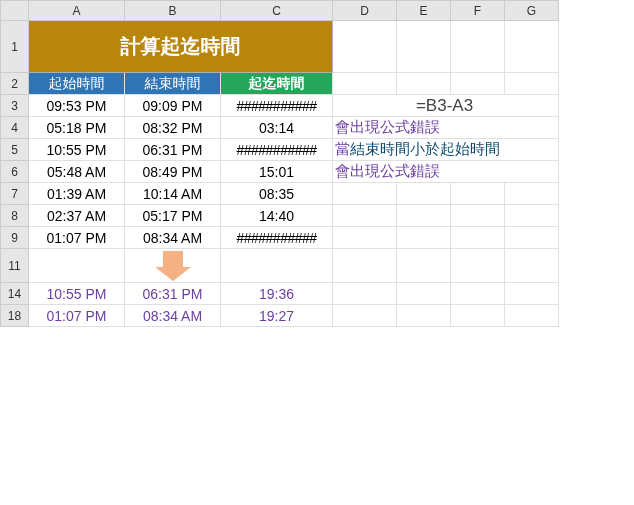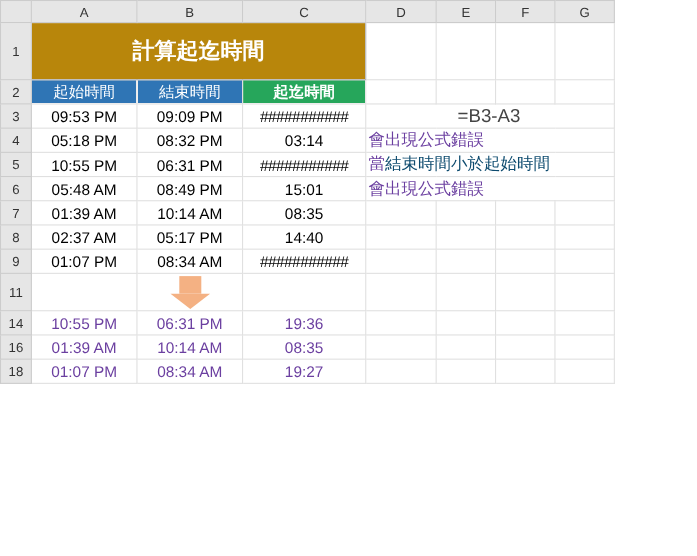--- a/index.html
+++ b/index.html
@@ -198,30 +198,20 @@
     <td class="row-header">14</td>
     <td class="cell purple">10:55 PM</td>
     <td class="cell purple">06:31 PM</td>
     <td class="cell purple">19:36</td>
     <td class="cell"></td>
         <td class="cell"></td>
         <td class="cell"></td>
         <td class="cell"></td>
   </tr>
   <tr>
-    <td class="row-header">16</td>
-    <td class="cell purple">01:39 AM</td>
-    <td class="cell purple">10:14 AM</td>
-    <td class="cell purple">08:35</td>
-    <td class="cell"></td>
-        <td class="cell"></td>
-        <td class="cell"></td>
-        <td class="cell"></td>
-  </tr>
-  <tr>
     <td class="row-header">18</td>
     <td class="cell purple">01:07 PM</td>
     <td class="cell purple">08:34 AM</td>
     <td class="cell purple">19:27</td>
     <td class="cell"></td>
         <td class="cell"></td>
         <td class="cell"></td>
         <td class="cell"></td>
   </tr>
 

